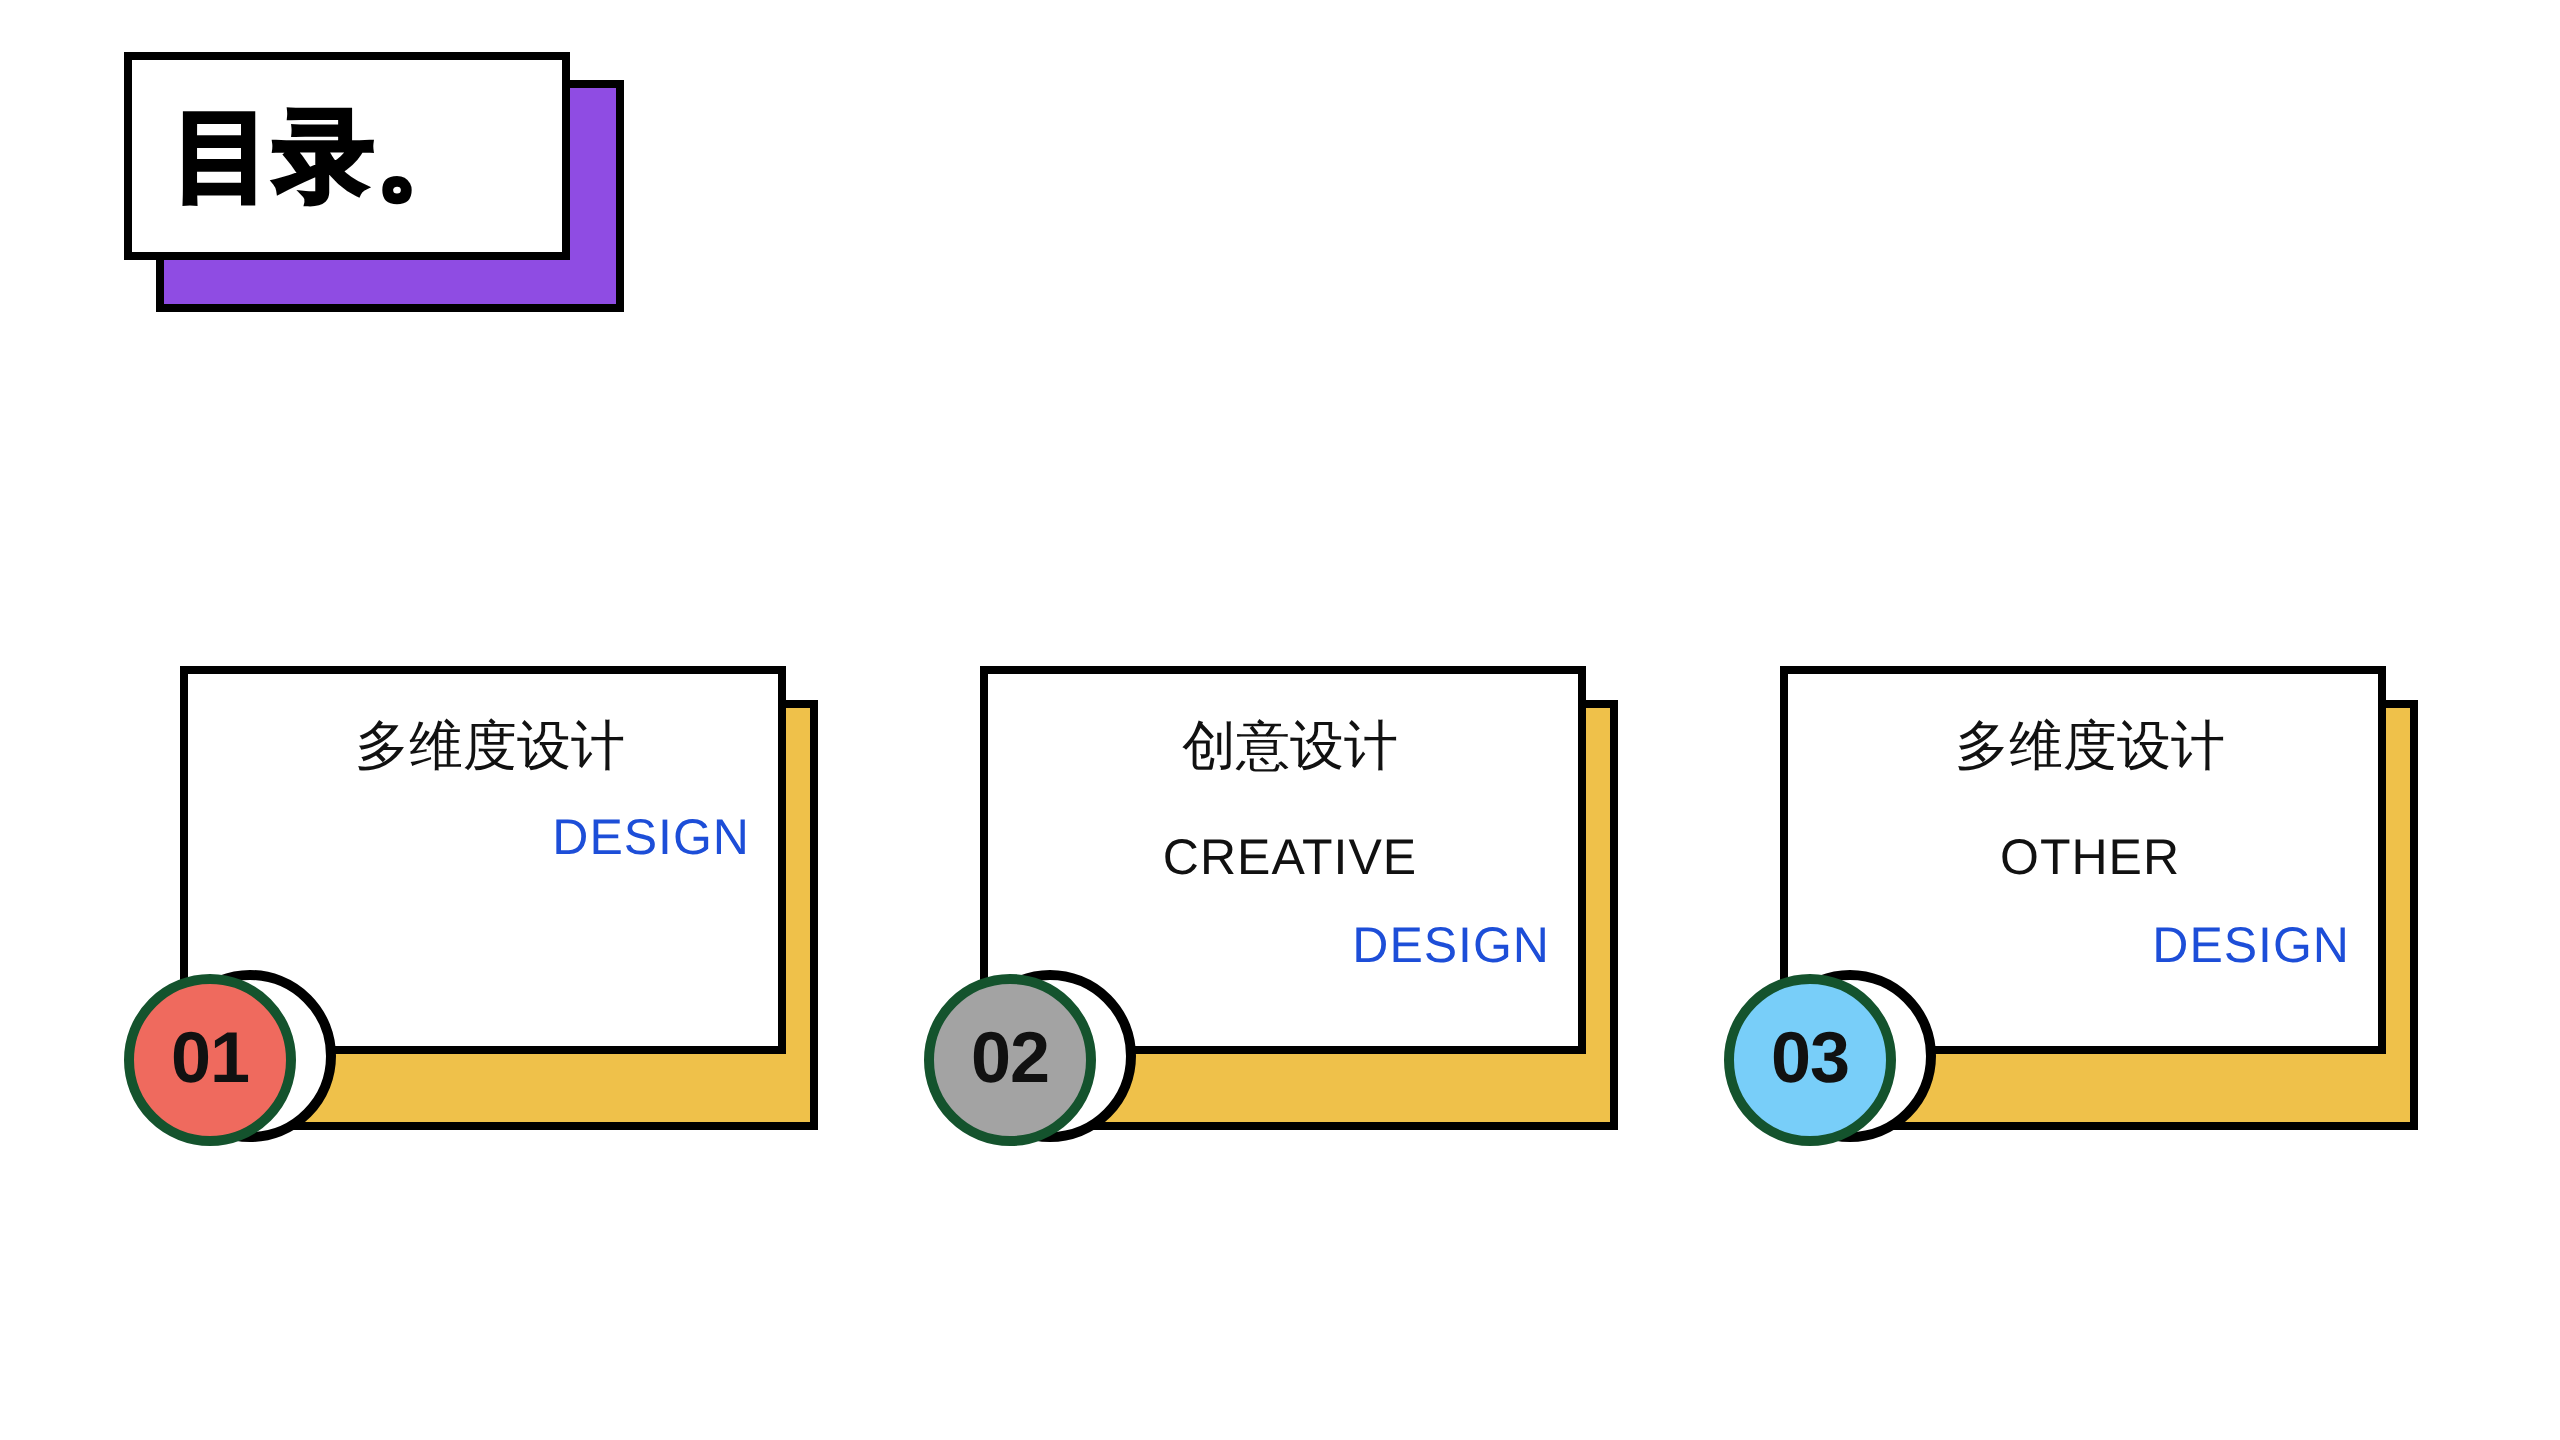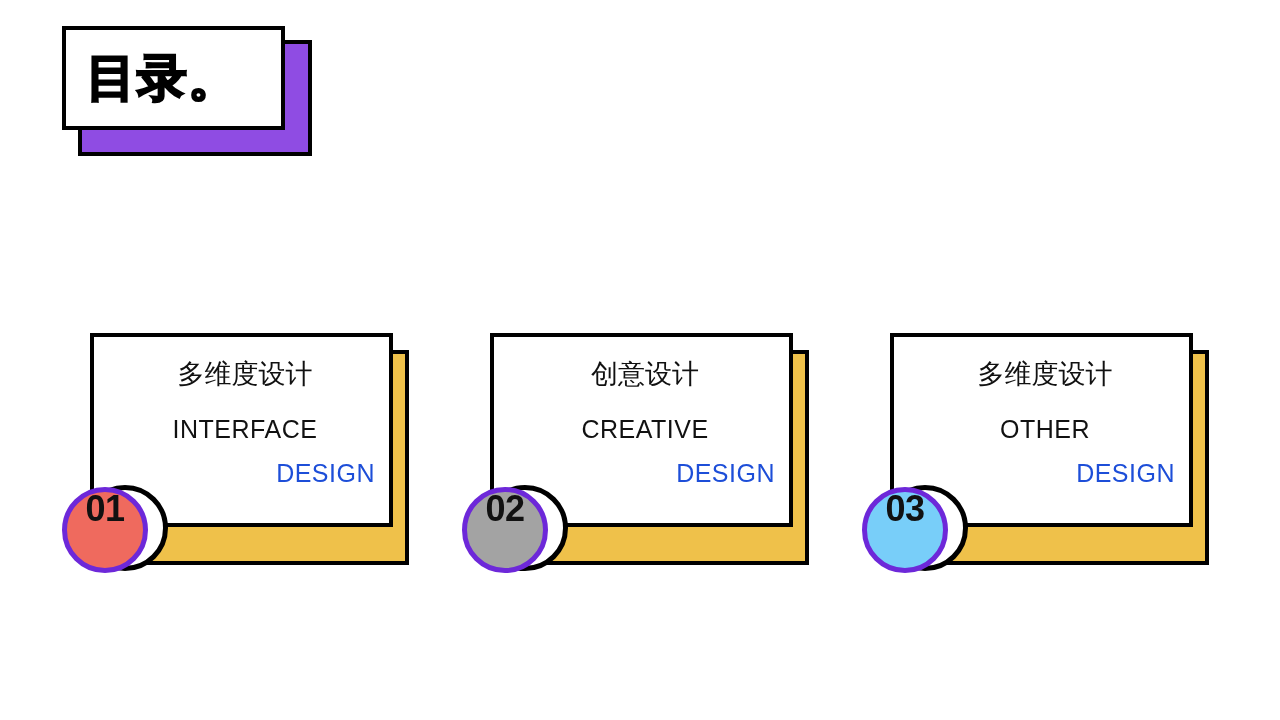--- a/index.html
+++ b/index.html
@@ -173,23 +173,24 @@
   }
 
   
   .badge-circle {
     position: absolute;
     left: 0px;
     top: 2px;
     width: 86px;
     height: 86px;
     border-radius: 50%;
-    border: 5px solid #6d28d9;
+    border: 5px solid #14532d;
     z-index: 2;
     display: flex;
+    align-items: center;
     justify-content: center;
   }
 
   .badge-num {
     font-family: "Liberation Sans", sans-serif;
     font-size: 36px;
     font-weight: 700;
     color: #111111;
     letter-spacing: -0.5px;
     line-height: 1;
@@ -206,21 +207,20 @@
   </div>
 </div>
 
 <div class="cards">
 
   <div class="card card-1">
     <div class="card-shadow" style="background: rgb(239, 193, 74); border-color: rgb(0, 0, 0);"></div>
     <div class="card-body" style="background: rgb(255, 255, 255); border-color: rgb(0, 0, 0);">
       <div class="card-text">
         <div class="card-title-cn">多维度设计</div>
-        <div class="card-sub-1">INTERFACE</div>
         <div class="card-sub-2">DESIGN</div>
       </div>
     </div>
     <div class="badge">
       <div class="badge-ring"></div>
       <div class="badge-circle" style="background: rgb(239, 106, 94);">
         <span class="badge-num">01</span>
       </div>
     </div>
   </div>

